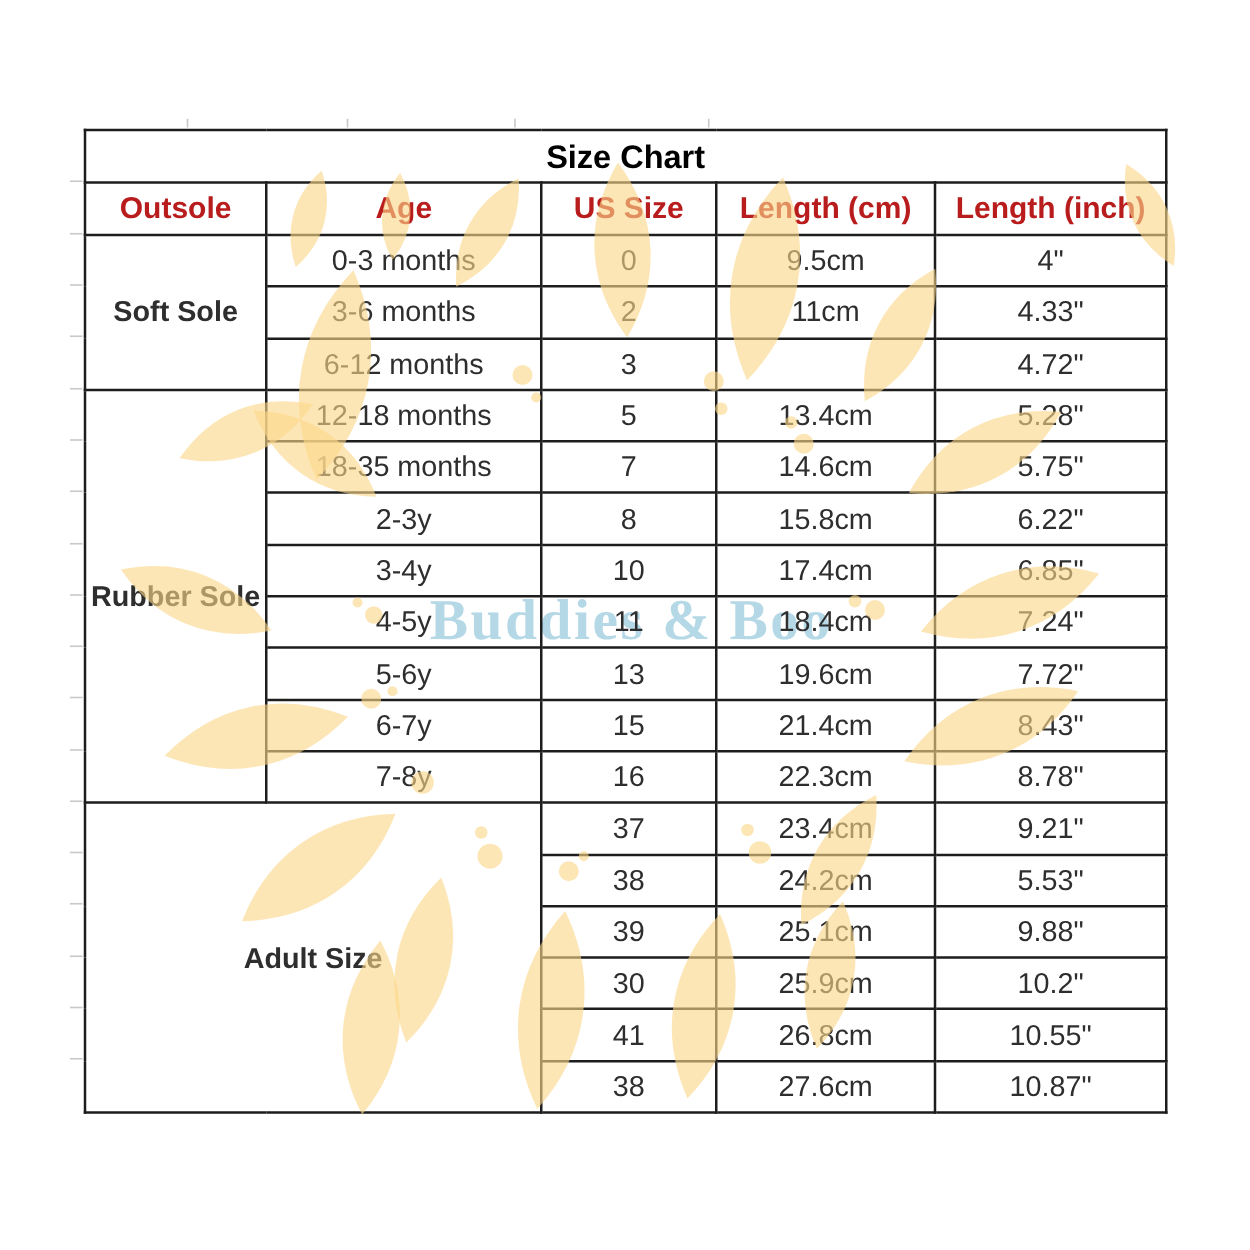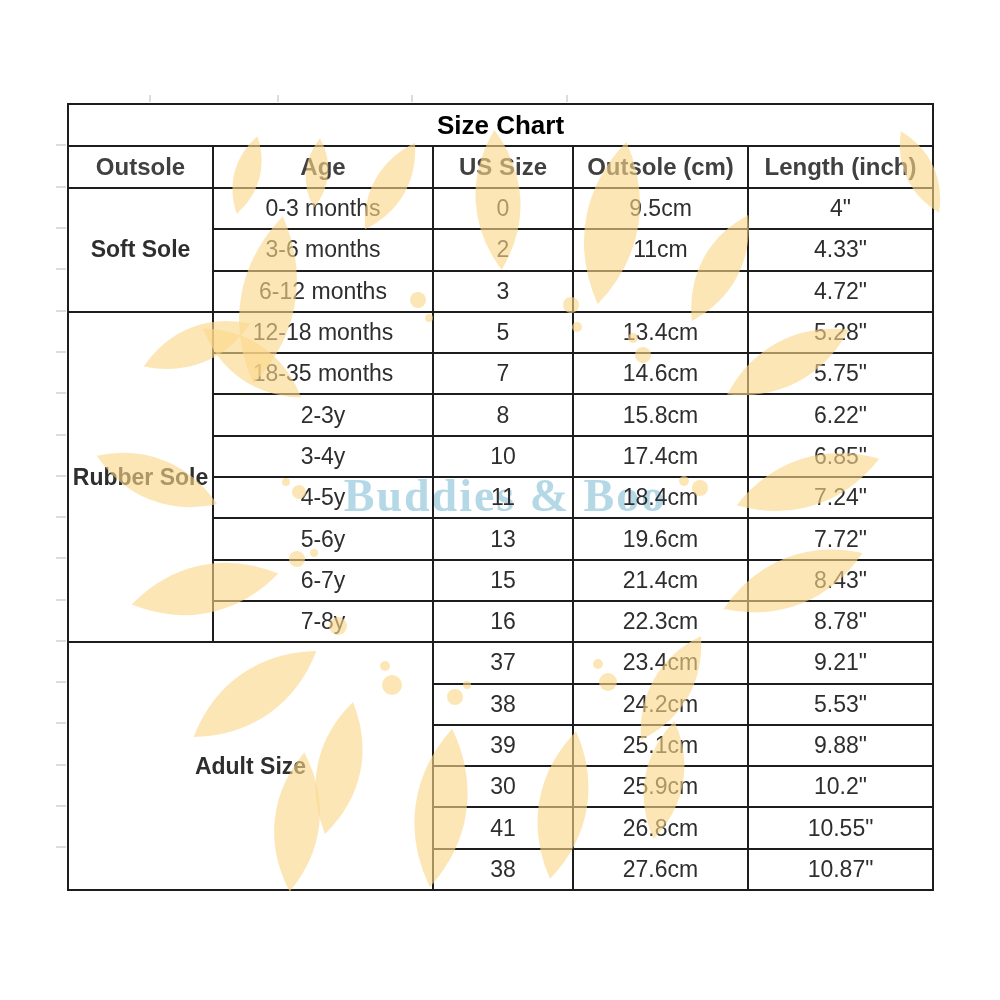--- a/index.html
+++ b/index.html
@@ -49,21 +49,21 @@
     height: 42px;
     font-weight: bold;
     font-size: 26px;
     color: #000;
     margin-top: 20px;
   }
   tr.header-row th {
     height: 42px;
     font-weight: bold;
     font-size: 24px;
-    color: #404040;
+    color: #b91c1c;
     white-space: nowrap;
   }
   tr.data-row td {
     height: 41.3px;
     font-size: 23px;
     color: #2e2e2e;
     white-space: nowrap;
   }
   td.outsole-cell {
     font-weight: bold;
@@ -96,21 +96,21 @@
         <col style="width:185px">
     </colgroup>
     <tbody>
       <tr class="title-row">
         <td colspan="5">Size Chart</td>
       </tr>
       <tr class="header-row">
         <th>Outsole</th>
         <th>Age</th>
         <th>US Size</th>
-        <th>Outsole (cm)</th>
+        <th>Length (cm)</th>
         <th>Length (inch)</th>
       </tr>
 
       <tr class="data-row">
         <td class="outsole-cell" rowspan="3">Soft Sole</td>
         <td>0-3 months</td>
         <td>0</td>
         <td>9.5cm</td>
         <td>4"</td>
       </tr>

